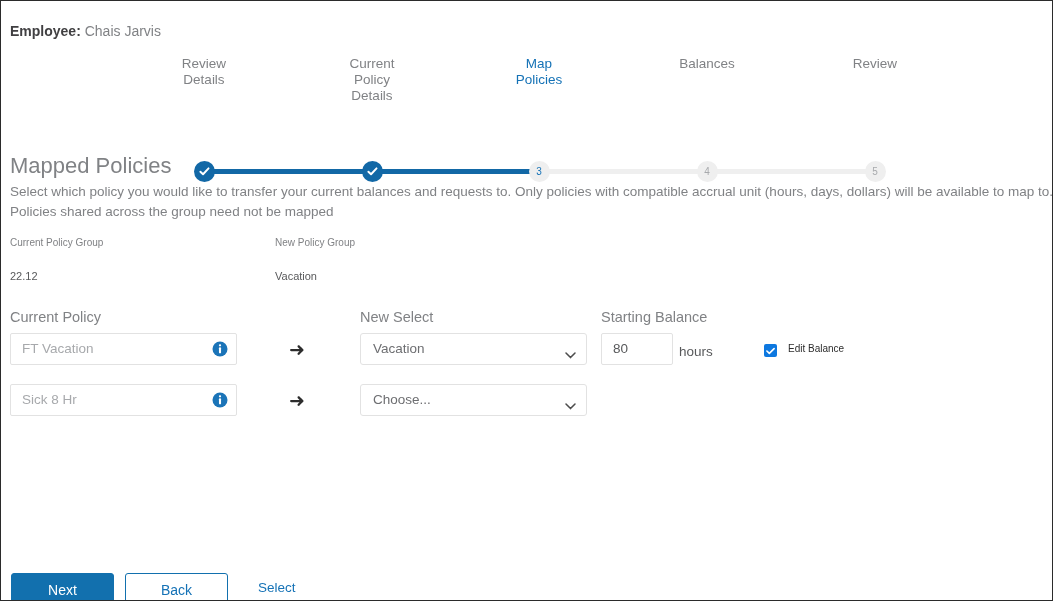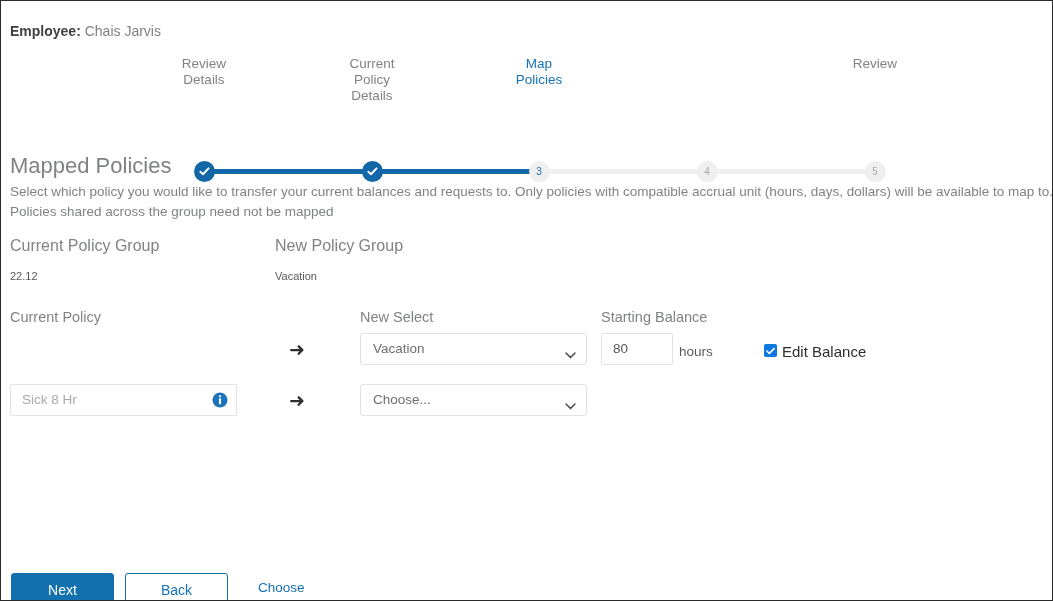--- a/index.html
+++ b/index.html
@@ -130,21 +130,21 @@
     width: 1045px;
     font-size: 13.5px;
     line-height: 20px;
     color: #808285;
   }
 
   
   .group-label {
     position: absolute;
     top: 236px;
-    font-size: 16px;
+    font-size: 10px;
     color: #808285;
   }
   .group-value {
     position: absolute;
     top: 261px;
     font-size: 11px;
     color: #58595b;
     margin-top: 8px;
   }
   .col-current { left: 9px; }
@@ -262,24 +262,24 @@
     left: 0;
     top: 1px;
     width: 13px;
     height: 13px;
     background: #0d78e0;
     border-radius: 2px;
   }
   .checkbox svg { display: block; margin: 3px auto 0 auto; }
   .edit-balance .cb-label {
     position: absolute;
-    left: 18px;
+    left: 24px;
     top: 0px;
     white-space: nowrap;
-    font-size: 15px;
+    font-size: 10px;
     color: #2d2d2d;
   }
 
   
   .footer { position: absolute; left: 0; top: 572px; width: 1053px; height: 29px; padding-left: 8px; }
   .btn-primary {
     position: absolute;
     left: 10px;
     top: 0;
     width: 103px;
@@ -336,20 +336,23 @@
     </div>
     <div class="step" style="left:371px;">
       <div class="step-label">Current
 Policy
 Details</div>
     </div>
     <div class="step active" style="left:538px;">
       <div class="step-label">Map
 Policies</div>
     </div>
+    <div class="step" style="left:706px;">
+      <div class="step-label">Balances</div>
+    </div>
     <div class="step" style="left:874px;">
       <div class="step-label">Review</div>
     </div>
 
     <div class="track"></div>
     <div class="track-fill"></div>
 
     <div class="node done" style="left:203px;">
       <span>
         <svg width="11" height="11" viewBox="0 0 12 12">
@@ -375,20 +378,30 @@
   <div class="group-label col-current">Current Policy Group</div>
   <div class="group-value col-current">22.12</div>
   <div class="group-label col-new">New Policy Group</div>
   <div class="group-value col-new">Vacation</div>
 
   <div class="col-head head-current">Current Policy</div>
   <div class="col-head head-new">New Select</div>
   <div class="col-head head-balance">Starting Balance</div>
 
   <div class="row row-1">
+    <div class="policy-input">
+      <span class="txt">FT Vacation</span>
+      <span class="info-icon">
+        <svg width="16" height="16" viewBox="0 0 16 16">
+          <circle cx="8" cy="8" r="7.5" fill="#1b74b8"></circle>
+          <circle cx="8" cy="4.3" r="1.15" fill="#ffffff"></circle>
+          <rect x="6.95" y="6.3" width="2.1" height="6" rx="0.9" fill="#ffffff"></rect>
+        </svg>
+      </span>
+    </div>
 
     <div class="arrow">➜</div>
 
     <div class="select-box">
       <span class="txt">Vacation</span>
       <span class="chev">
         <svg width="11" height="7" viewBox="0 0 11 7">
             <path d="M1 1 L5.5 5.6 L10 1" stroke="#4d4d4d" stroke-width="1.5" fill="none" stroke-linecap="round" stroke-linejoin="round"></path>
           </svg>
       </span>
@@ -429,16 +442,16 @@
         <svg width="11" height="7" viewBox="0 0 11 7">
             <path d="M1 1 L5.5 5.6 L10 1" stroke="#4d4d4d" stroke-width="1.5" fill="none" stroke-linecap="round" stroke-linejoin="round"></path>
           </svg>
       </span>
     </div>
   </div>
 
   <div class="footer">
     <button class="btn-primary">Next</button>
     <button class="btn-secondary">Back</button>
-    <a class="btn-link">Choose</a>
+    <a class="btn-link">Select</a>
   </div>
 
 </div>
 
 </body></html>

